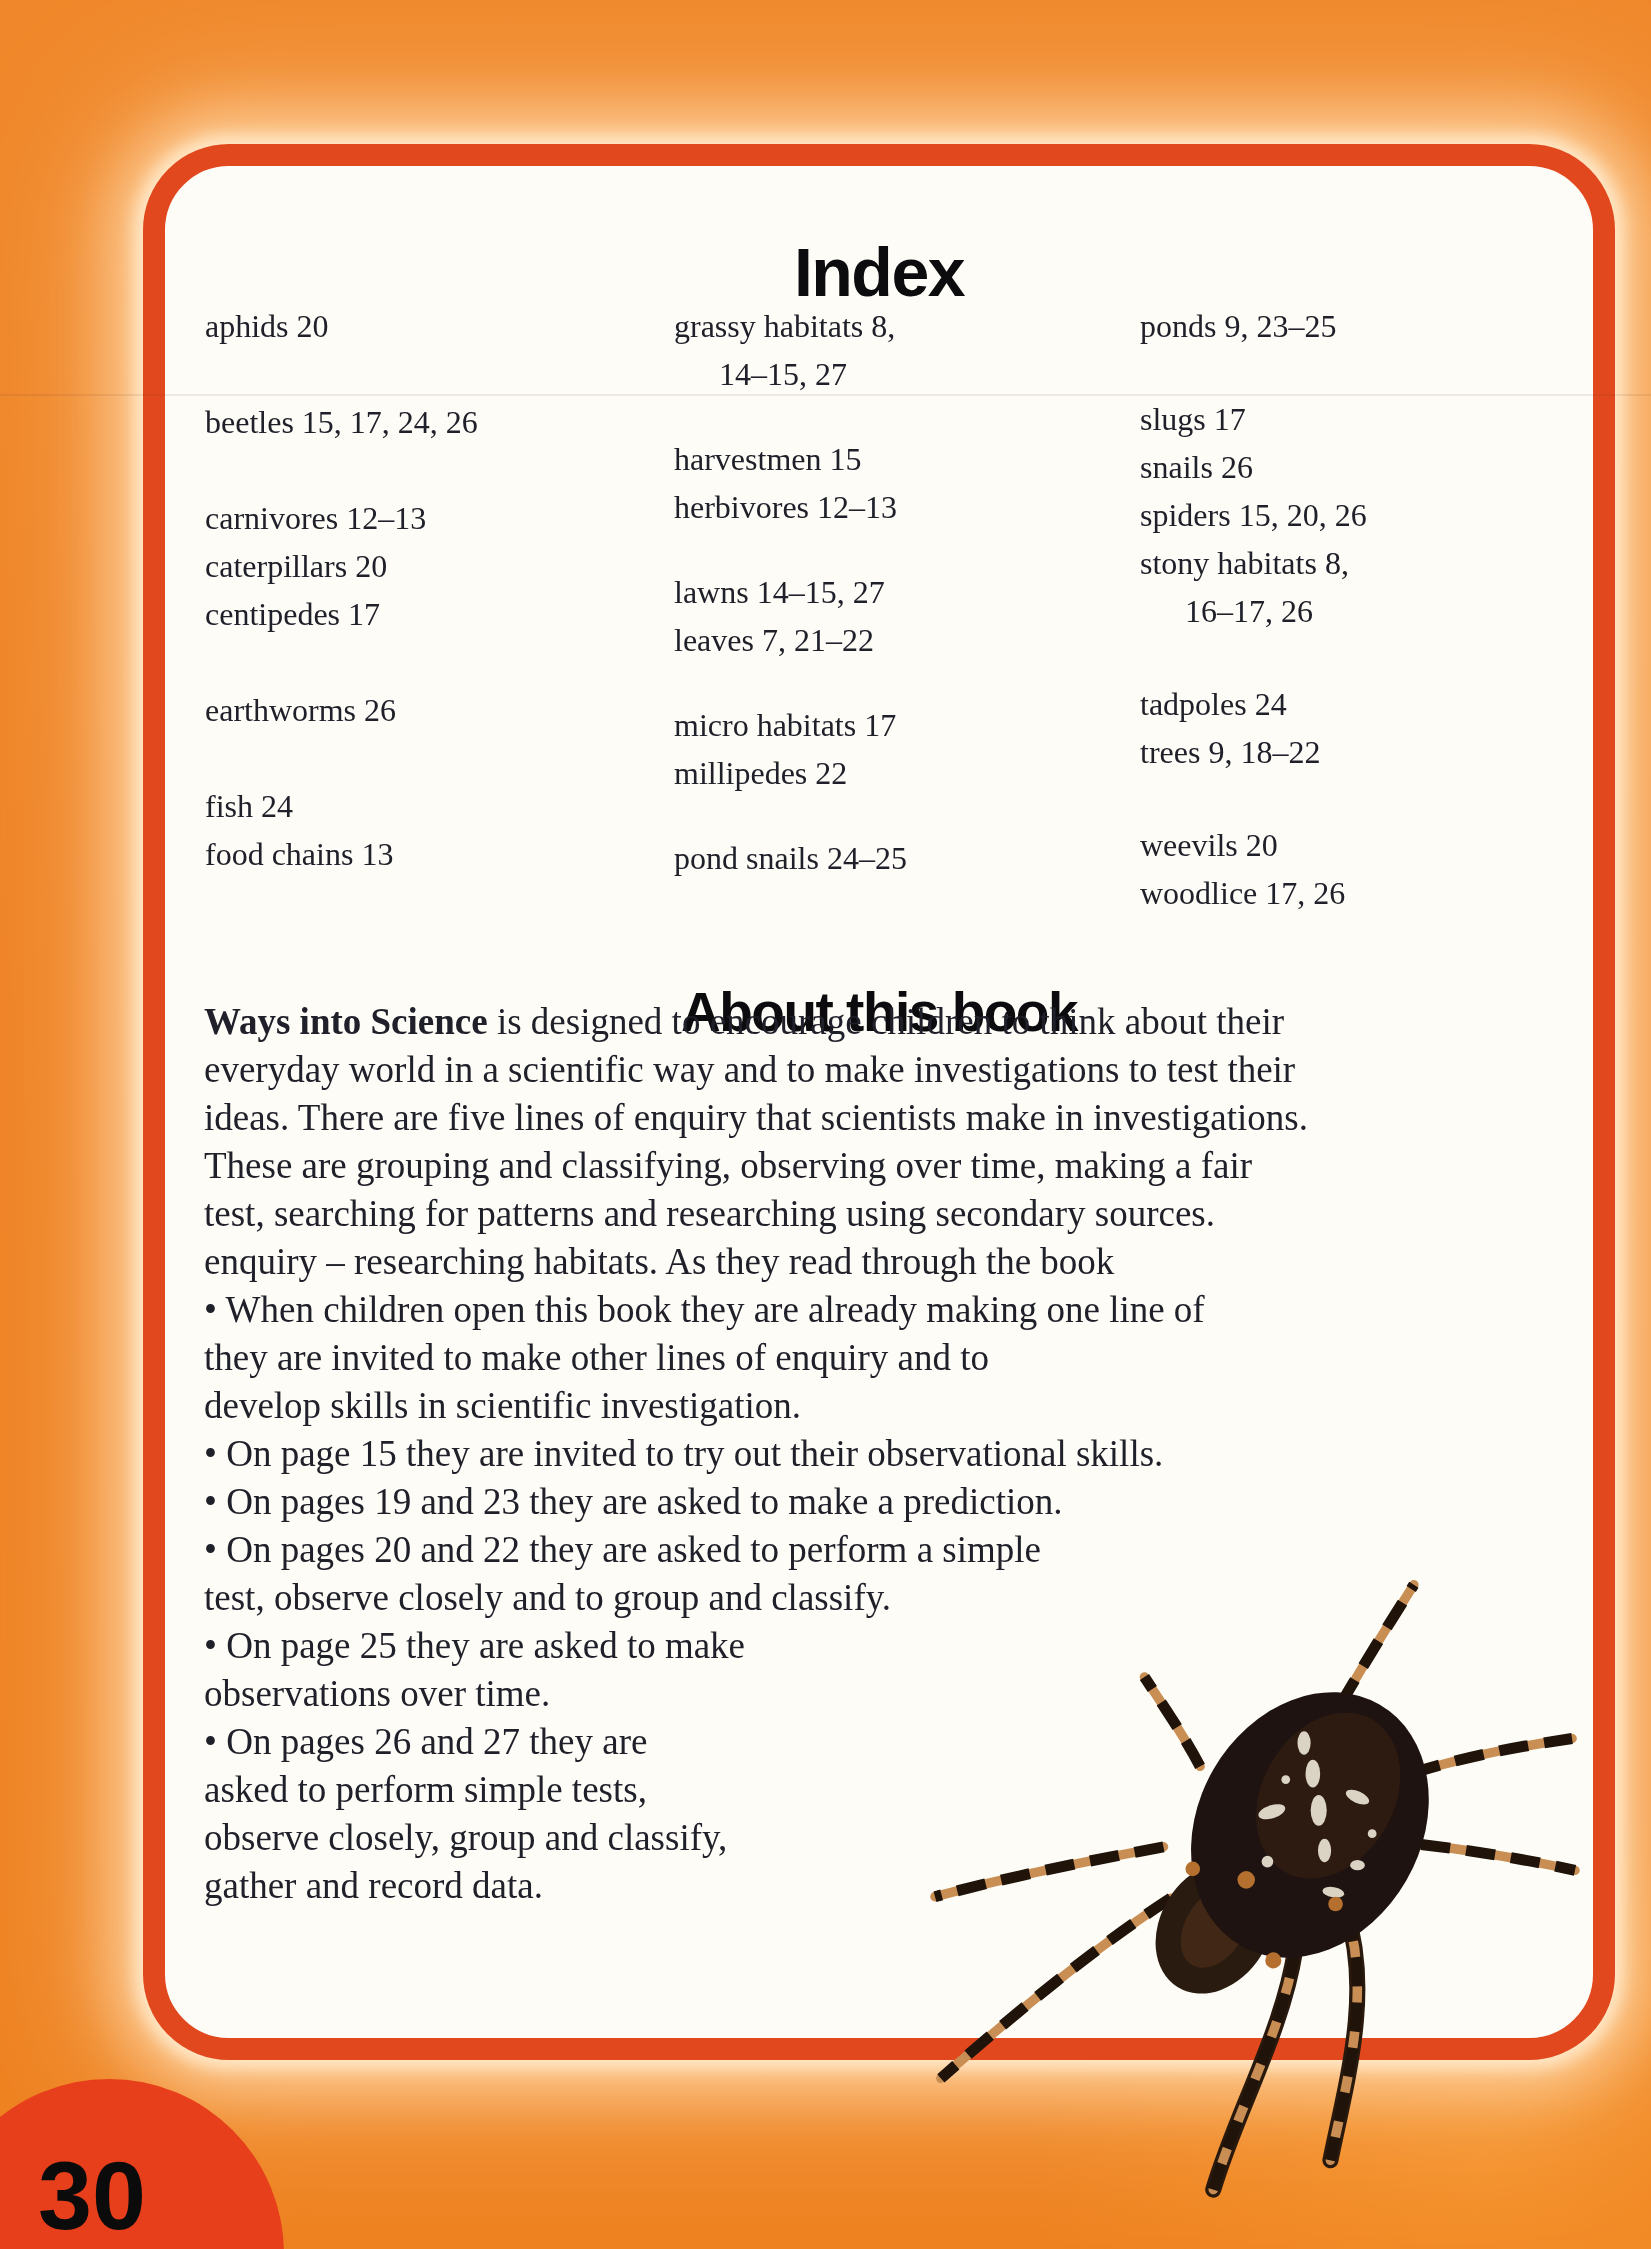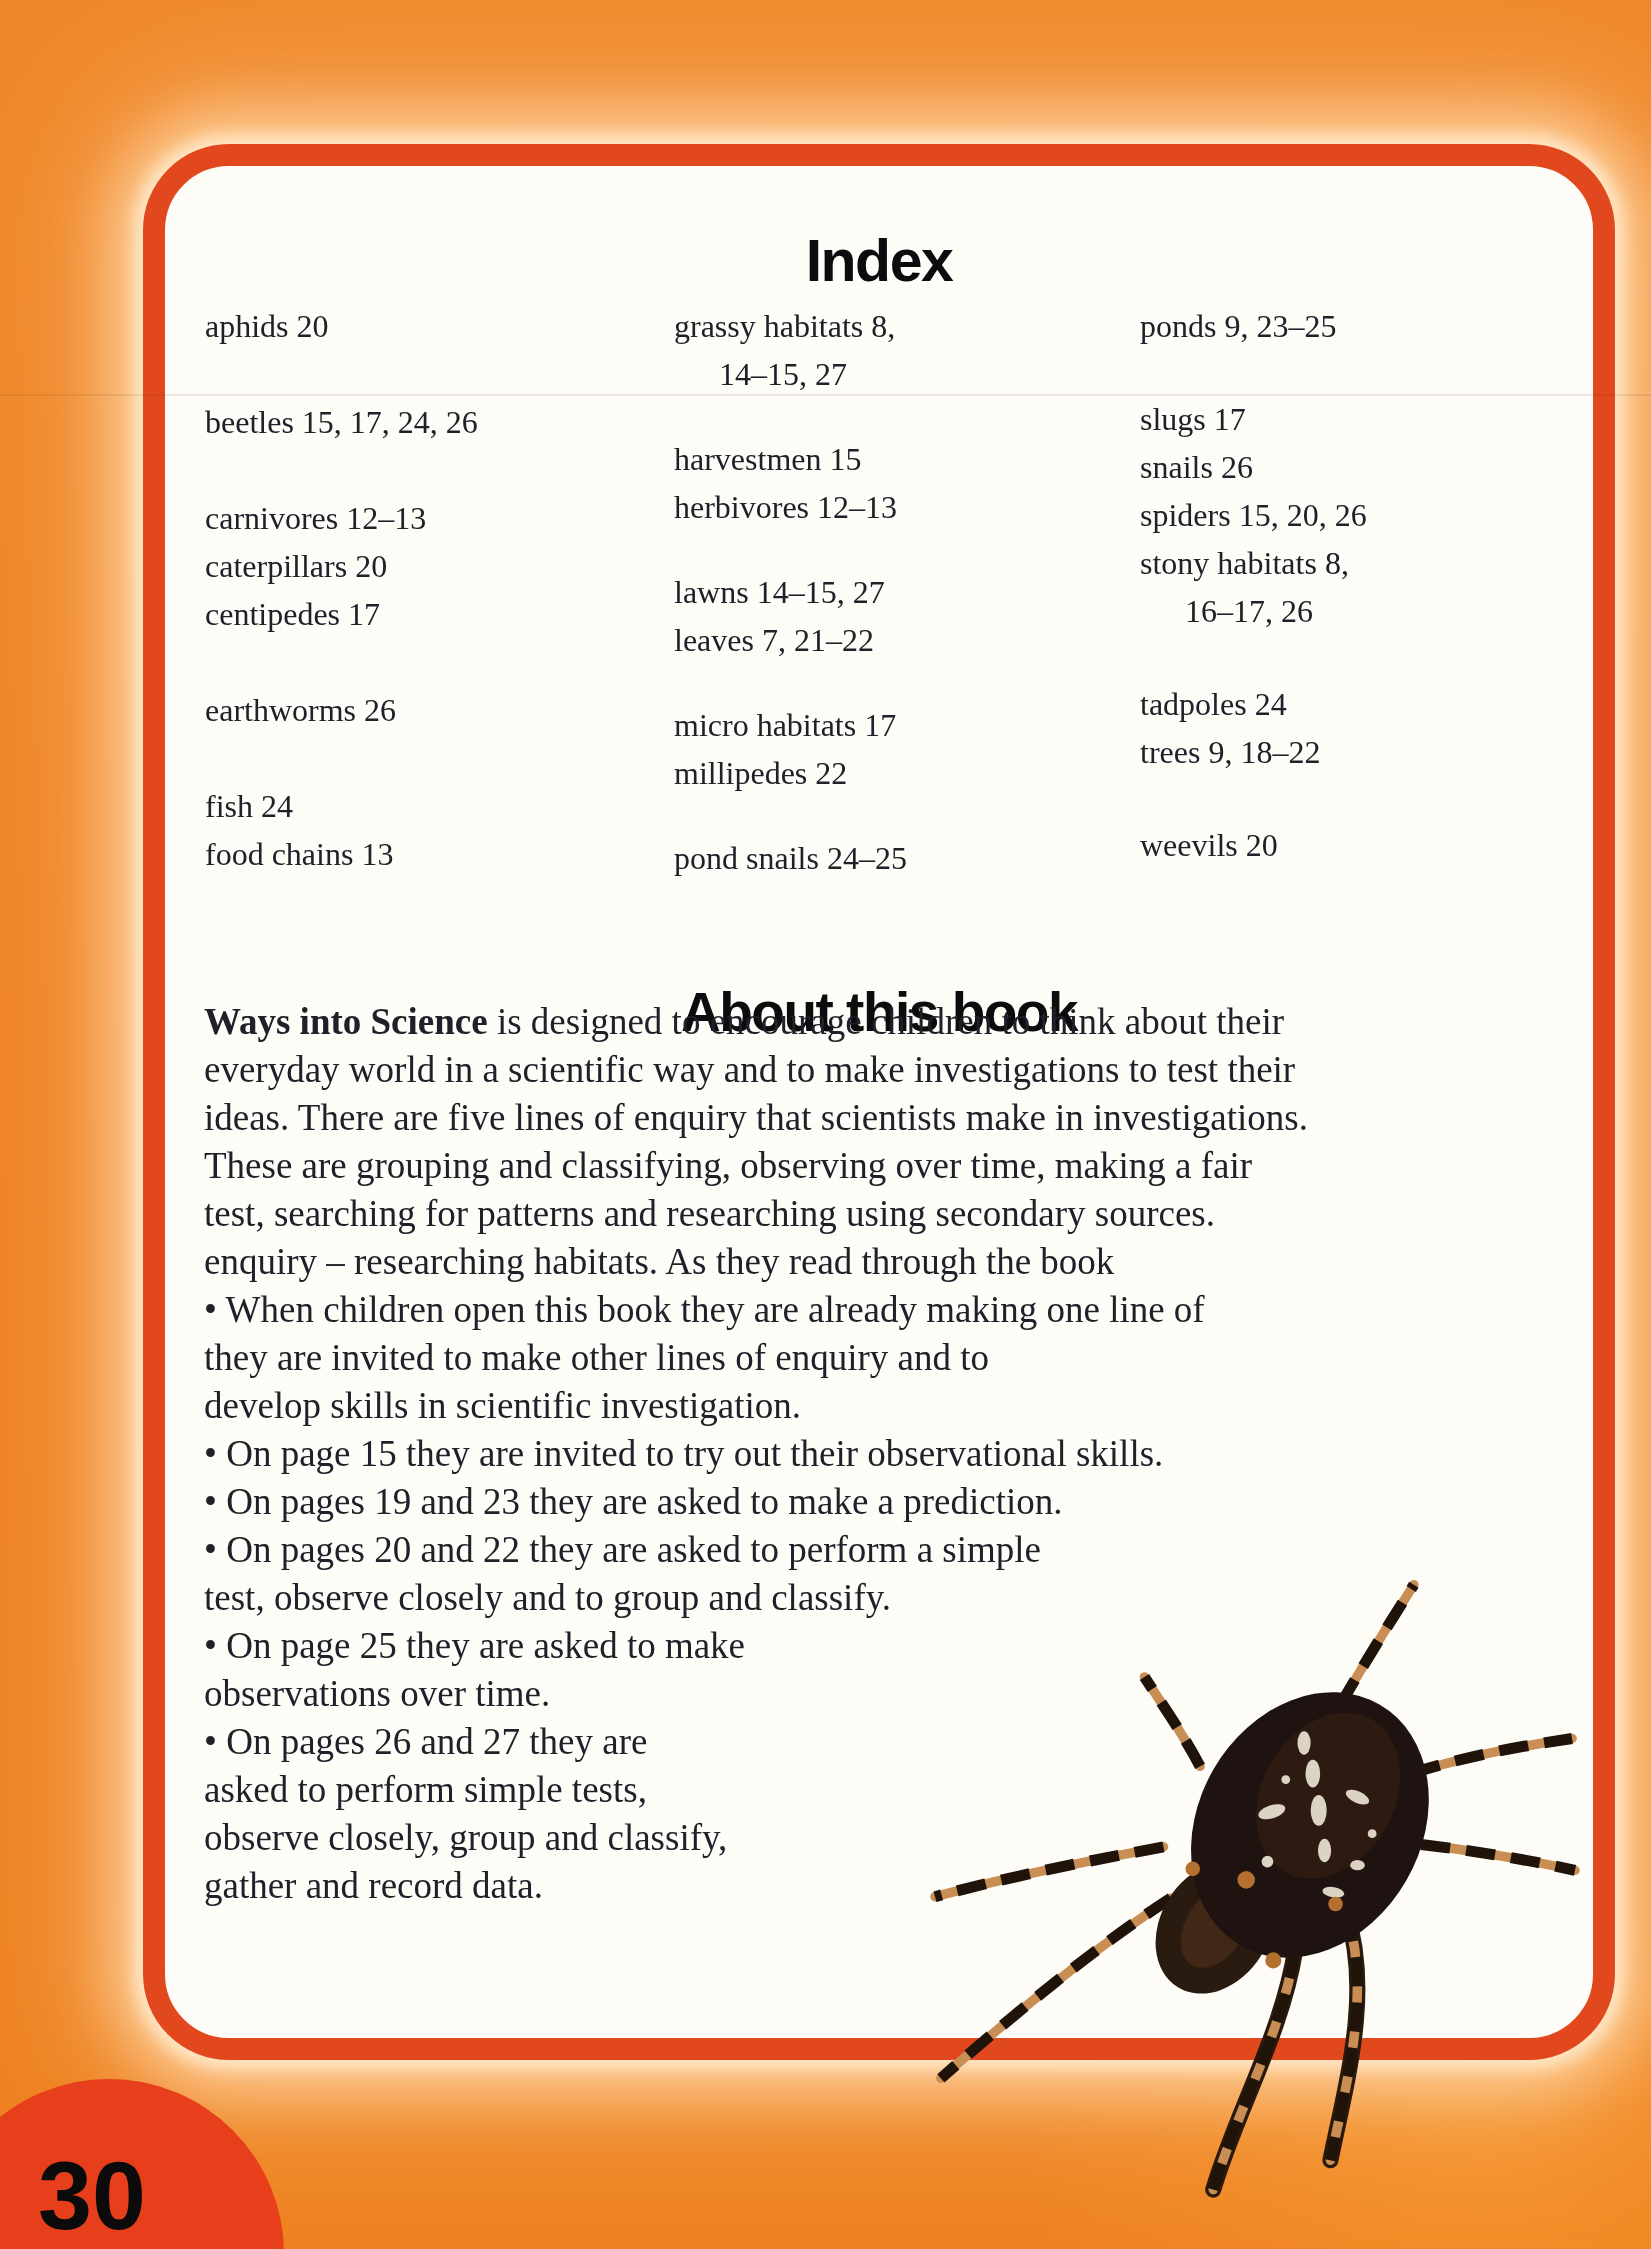--- a/index.html
+++ b/index.html
@@ -43,21 +43,21 @@
   }
   .big-title{
     position:absolute;left:143px;width:1472px;
     text-align:center;
     font-family:"Liberation Sans", sans-serif;
     font-weight:bold;
     color:#0c0c0e;
     letter-spacing:-1.5px;
     z-index:5;
   }
-  #index-title{top:187px;font-size:59px;}
+  #index-title{top:187px;font-size:68px;}
   #about-title{top:943px;font-size:55px;}
 
   .index-col{
     position:absolute;top:302px;
     font-size:32px;line-height:48px;
     z-index:5;
   }
   #index-col-0{left:205px;width:469px;}
   #index-col-1{left:674px;width:469px;}
   #index-col-2{left:1140px;width:483px;}
@@ -158,20 +158,21 @@
         <div class="index-line">spiders 15, 20, 26</div>
         <div class="index-line">stony habitats 8,</div>
         <div class="index-line indent">16–17, 26</div>
       </div>
       <div class="index-group">
         <div class="index-line">tadpoles 24</div>
         <div class="index-line">trees 9, 18–22</div>
       </div>
       <div class="index-group">
         <div class="index-line">weevils 20</div>
+        <div class="index-line">woodlice 17, 26</div>
       </div>
     </div>
 
   <h1 class="big-title" id="about-title">About this book</h1>
 
   <div id="about-paragraph">
       <div class="about-line"><b>Ways into Science</b> is designed to encourage children to think about their</div>
       <div class="about-line">everyday world in a scientific way and to make investigations to test their</div>
       <div class="about-line">ideas. There are five lines of enquiry that scientists make in investigations.</div>
       <div class="about-line">These are grouping and classifying, observing over time, making a fair</div>

